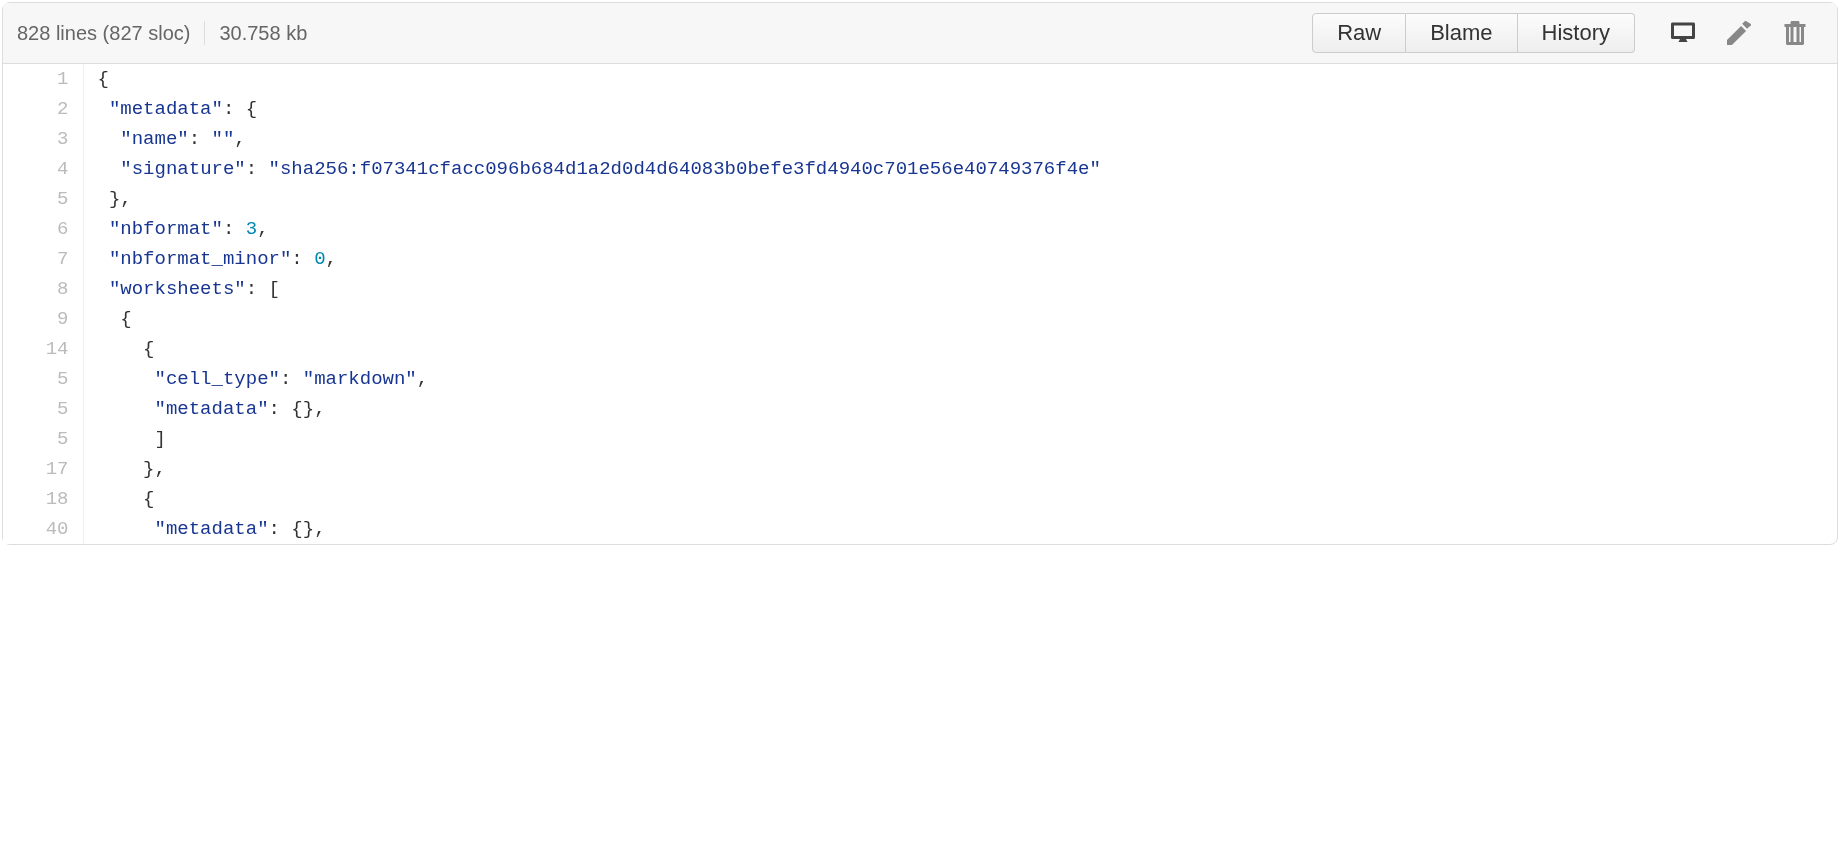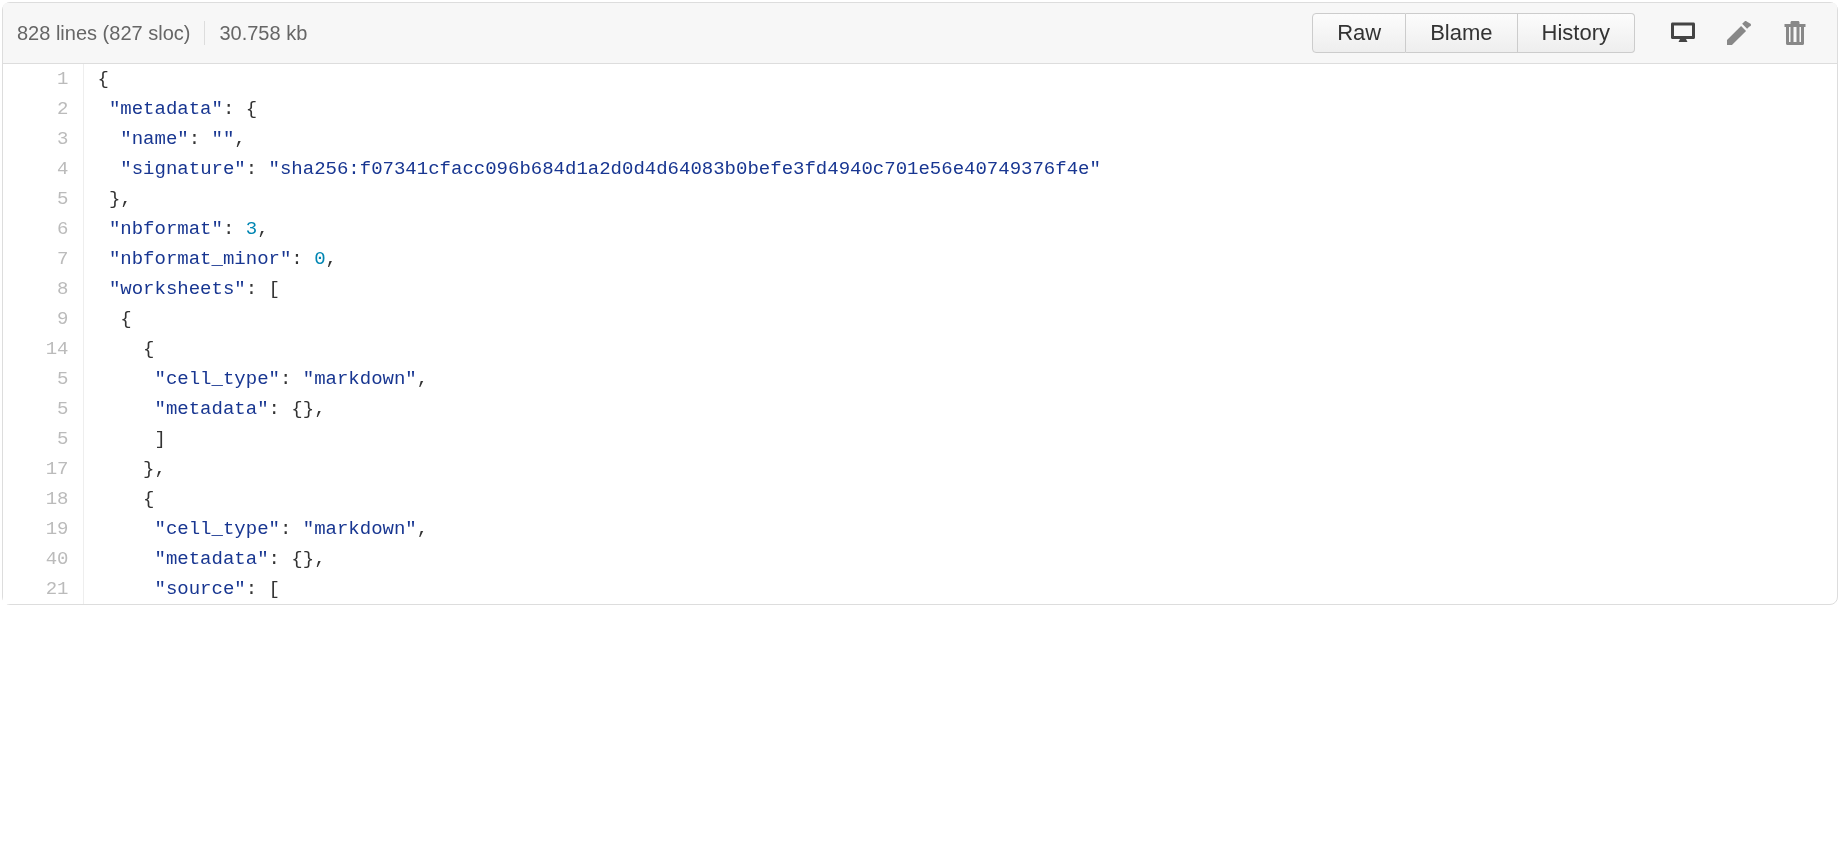--- a/index.html
+++ b/index.html
@@ -193,27 +193,19 @@
         </tr>
         <tr>
           <td class="ln">17</td>
           <td class="src"><span class="p">    },</span></td>
         </tr>
         <tr>
           <td class="ln">18</td>
           <td class="src"><span class="p">    {</span></td>
         </tr>
         <tr>
-          <td class="ln">19</td>
-          <td class="src"><span class="p">     </span><span class="k">"cell_type"</span><span class="p">: </span><span class="k">"markdown"</span><span class="p">,</span></td>
-        </tr>
-        <tr>
           <td class="ln">40</td>
           <td class="src"><span class="p">     </span><span class="k">"metadata"</span><span class="p">: {},</span></td>
         </tr>
-        <tr>
-          <td class="ln">21</td>
-          <td class="src"><span class="p">     </span><span class="k">"source"</span><span class="p">: [</span></td>
-        </tr>
       </tbody>
   </table>
 
 </div>
 
 </body></html>

